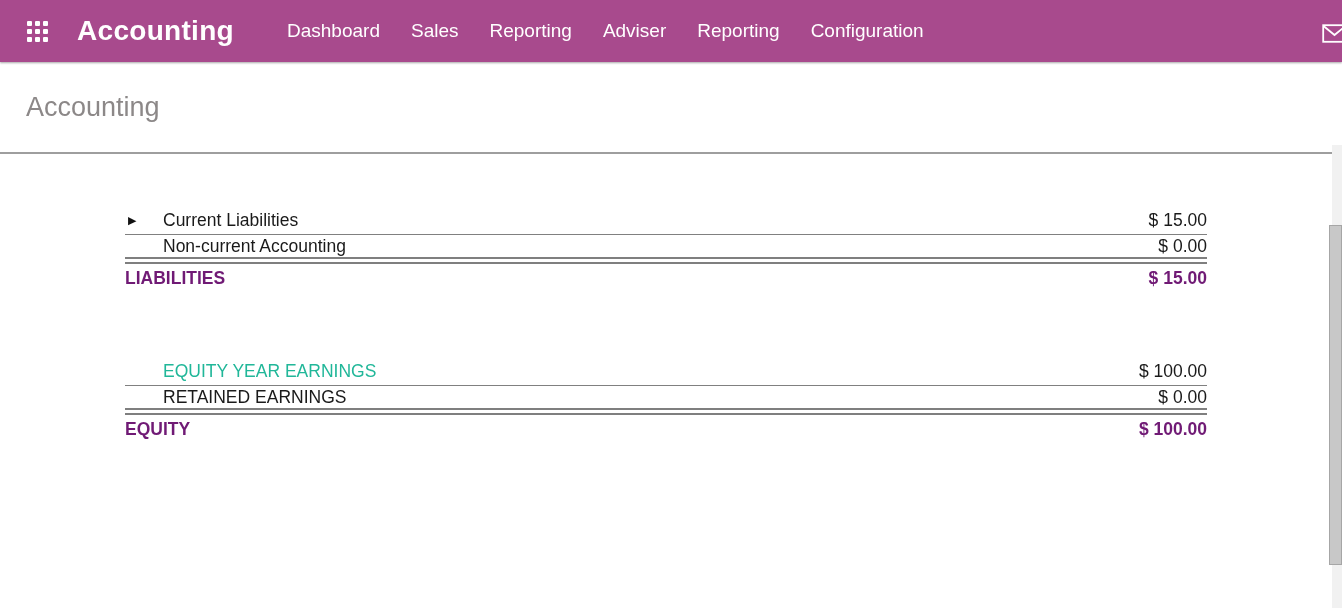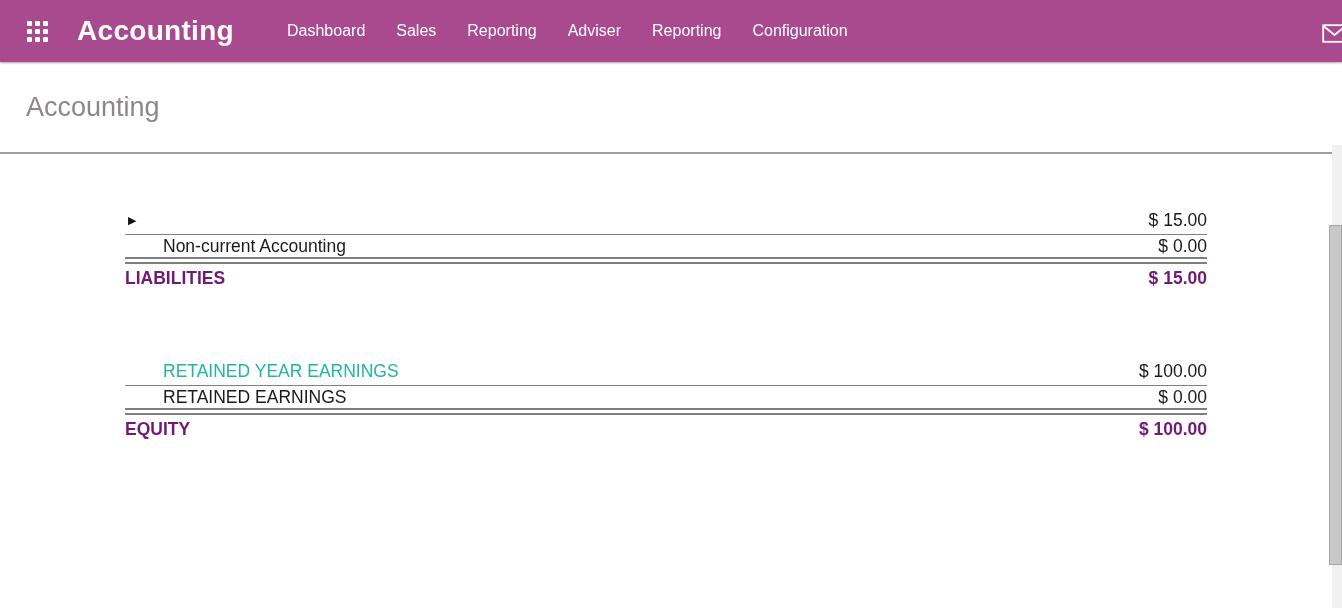--- a/index.html
+++ b/index.html
@@ -45,21 +45,21 @@
     font-weight: bold;
     margin-left: 29px;
     letter-spacing: 0.3px;
     cursor: pointer;
     white-space: nowrap;
   }
   .main-menu {
     display: flex;
     margin-left: 53px;
     gap: 31px;
-    font-size: 16px;
+    font-size: 19px;
   }
   .main-menu a {
     color: #fff;
     text-decoration: none;
     cursor: pointer;
     white-space: nowrap;
   }
   .envelope-btn {
     position: absolute;
     right: -5px;
@@ -177,37 +177,38 @@
 <div class="breadcrumb-bar">
   <span class="breadcrumb-title">Accounting</span>
 </div>
 
 <main class="content">
   <div class="report-table">
 
     <section>
       <div class="row u-single">
         <span class="caret">▶</span>
+        <span class="label">Current Liabilities</span>
         <span class="amount">$ 15.00</span>
       </div>
       <div class="row u-double">
         <span class="label">Non-current Accounting</span>
         <span class="amount">$ 0.00</span>
       </div>
       <div class="row total">
         <span class="label">LIABILITIES</span>
         <span class="amount">$ 15.00</span>
       </div>
     </section>
 
     <div class="section-gap"></div>
 
     <section>
       <div class="row u-single">
-        <span class="label teal">RETAINED YEAR EARNINGS</span>
+        <span class="label teal">EQUITY YEAR EARNINGS</span>
         <span class="amount">$ 100.00</span>
       </div>
       <div class="row u-double">
         <span class="label">RETAINED EARNINGS</span>
         <span class="amount">$ 0.00</span>
       </div>
       <div class="row total">
         <span class="label">EQUITY</span>
         <span class="amount">$ 100.00</span>
       </div>

